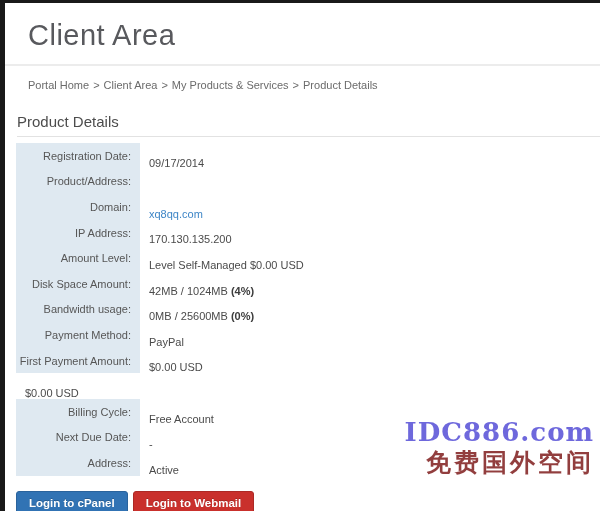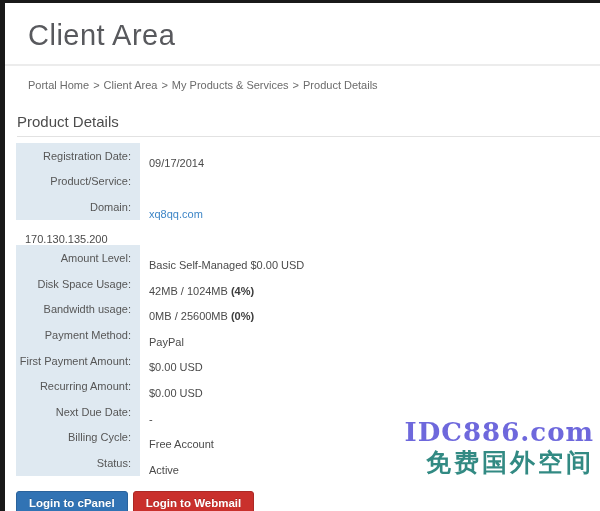--- a/index.html
+++ b/index.html
@@ -97,21 +97,21 @@
     font-size: 26px;
     font-weight: bold;
     color: #4a43d4;
     opacity: 0.8;
     letter-spacing: 1px;
   }
   .watermark .wm-line2 {
     font-family: "DejaVu Serif", serif;
     font-size: 25px;
     font-weight: bold;
-    color: #0f766e;
+    color: #7f1d1d;
     opacity: 0.85;
     letter-spacing: 3px;
     margin-top: 2px;
   }
 </style>
 </head>
 <body>
 
 <div class="strip-top"></div>
 <div class="strip-left"></div>
@@ -129,74 +129,74 @@
   <h2 class="section-title">Product Details</h2>
 
   <div class="detail-table">
 
     <div class="detail-row">
       <div class="detail-label">Registration Date:</div>
       <div class="detail-value"><span>09/17/2014</span></div>
     </div>
 
     <div class="detail-row">
-      <div class="detail-label">Product/Service:</div>
+      <div class="detail-label">Product/Address:</div>
     </div>
 
     <div class="detail-row">
       <div class="detail-label">Domain:</div>
       <div class="detail-value"><a>xq8qq.com</a></div>
     </div>
 
     <div class="detail-row">
+      <div class="detail-label">IP Address:</div>
       <div class="detail-value"><span>170.130.135.200</span></div>
     </div>
 
     <div class="detail-row">
       <div class="detail-label">Amount Level:</div>
-      <div class="detail-value"><span>Basic Self-Managed $0.00 USD</span></div>
-    </div>
-
-    <div class="detail-row">
-      <div class="detail-label">Disk Space Usage:</div>
+      <div class="detail-value"><span>Level Self-Managed $0.00 USD</span></div>
+    </div>
+
+    <div class="detail-row">
+      <div class="detail-label">Disk Space Amount:</div>
       <div class="detail-value"><span>42MB / 1024MB </span><b>(4%)</b></div>
     </div>
 
     <div class="detail-row">
       <div class="detail-label">Bandwidth usage:</div>
       <div class="detail-value"><span>0MB / 25600MB </span><b>(0%)</b></div>
     </div>
 
     <div class="detail-row">
       <div class="detail-label">Payment Method:</div>
       <div class="detail-value"><span>PayPal</span></div>
     </div>
 
     <div class="detail-row">
       <div class="detail-label">First Payment Amount:</div>
       <div class="detail-value"><span>$0.00 USD</span></div>
     </div>
 
     <div class="detail-row">
-      <div class="detail-label">Recurring Amount:</div>
       <div class="detail-value"><span>$0.00 USD</span></div>
+    </div>
+
+    <div class="detail-row">
+      <div class="detail-label">Billing Cycle:</div>
+      <div class="detail-value"><span>Free Account</span></div>
     </div>
 
     <div class="detail-row">
       <div class="detail-label">Next Due Date:</div>
       <div class="detail-value"><span>-</span></div>
     </div>
 
     <div class="detail-row">
-      <div class="detail-label">Billing Cycle:</div>
-      <div class="detail-value"><span>Free Account</span></div>
-    </div>
-
-    <div class="detail-row">
-      <div class="detail-label">Status:</div>
+      <div class="detail-label">Address:</div>
       <div class="detail-value"><span>Active</span></div>
     </div>
 
   </div>
 
   <div class="actions">
     <span class="btn btn-cpanel">Login to cPanel</span>
     <span class="btn btn-webmail">Login to Webmail</span>
   </div>
 

